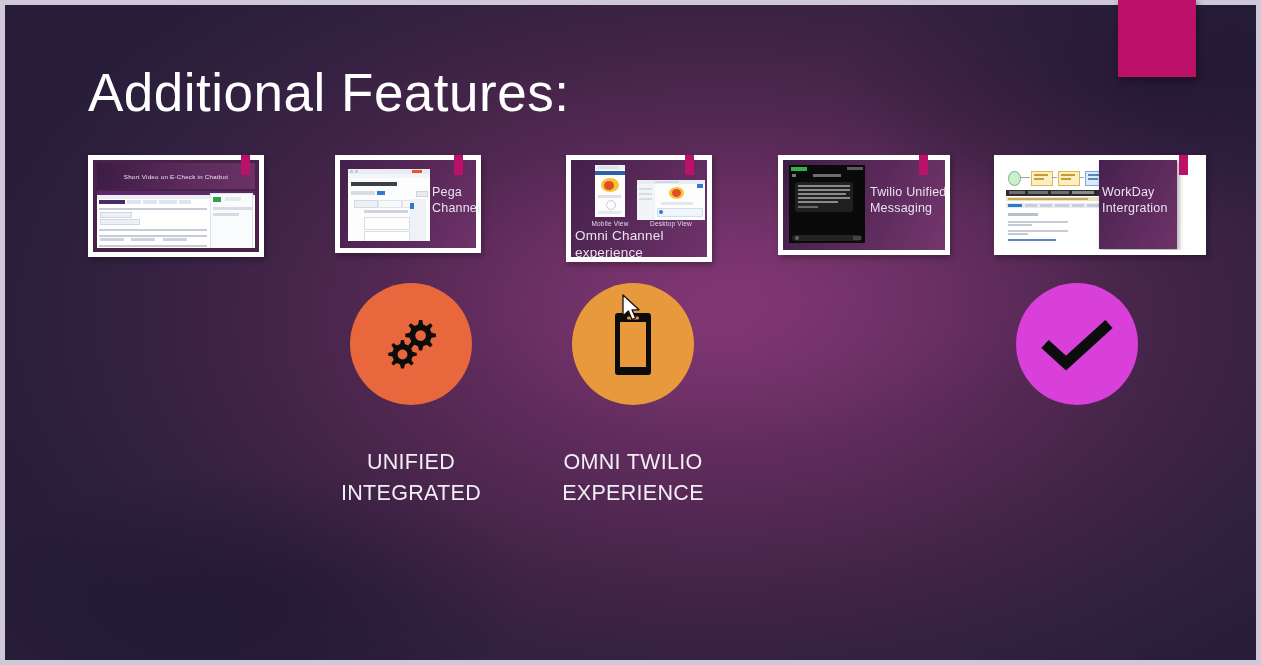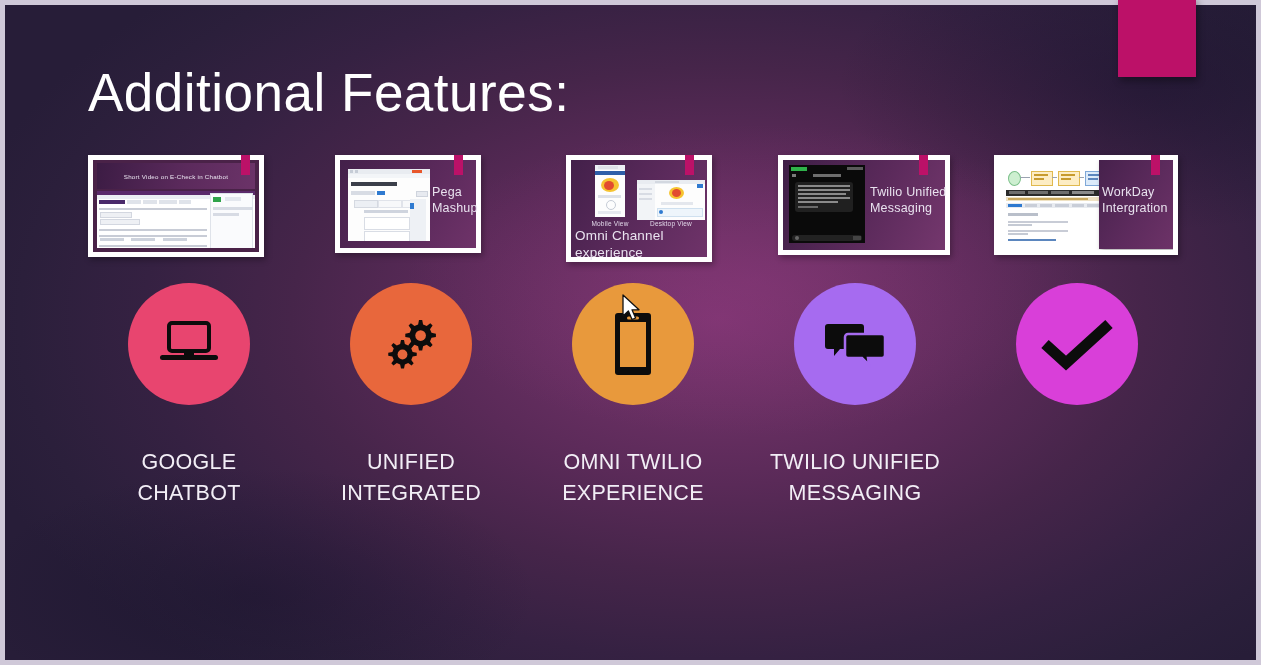--- a/index.html
+++ b/index.html
@@ -140,21 +140,21 @@
   #t3 .panel { position: absolute; inset: 0;
                background: linear-gradient(120deg, #43204a 0%, #5d2b5d 58%, #6f3369 100%); }
 
   
   #t4 { left: 690px; width: 172px; height: 100px; }
   #t4 .panel { position: absolute; inset: 0;
                background: linear-gradient(115deg, #3e1e46 0%, #5b2a5b 55%, #74376d 100%); }
   #t4 .shot { left: 6px; top: 5px; width: 76px; height: 78px; background: #0a0a0a; }
 
   
-  #t5 { left: 906px; width: 184px; height: 100px; }
+  #t5 { left: 906px; width: 212px; height: 100px; }
   #t5 .shot { left: 5px; top: 4px; width: 113px; height: 82px; background: #fff; }
   #t5 .panel {
     position: absolute; left: 100px; top: -1px; width: 78px; height: 90px;
     background: linear-gradient(120deg, #46214c 0%, #5d2b5d 55%, #6e3368 100%);
     box-shadow: 2px 2px 5px rgba(0,0,0,.35);
   }
 
   
   .features {
     position: absolute;
@@ -247,21 +247,21 @@
           <div class="blk" style="left:30px;top:31px;width:22px;height:6px;background:#f7f8fa;border:1px solid #e0e3ea;"></div>
           <div class="blk" style="left:54px;top:31px;width:22px;height:6px;background:#f7f8fa;border:1px solid #e0e3ea;"></div>
           <div class="blk" style="left:16px;top:41px;width:44px;height:3px;background:#cfd4de;"></div>
           <div class="blk" style="left:16px;top:48px;width:44px;height:11px;background:#fff;border:1px solid #d9dde5;"></div>
           <div class="blk" style="left:16px;top:62px;width:44px;height:11px;background:#fff;border:1px solid #d9dde5;"></div>
           <div class="blk" style="left:62px;top:30px;width:16px;height:42px;background:#eef1f5;"></div>
           <div class="blk" style="left:62px;top:34px;width:4px;height:6px;background:#2f7ad0;"></div>
         </div>
       </div>
       <div class="thumb-cap" style="left:97px;top:30px;font-size:12.5px;">Pega
-Mashup</div>
+Channel</div>
       <div class="thumb-tag" style="right:18px;top:0;"></div>
     </div>
 
     <div class="thumb" id="t3">
       <div class="thumb-inner">
         <div class="panel"></div>
         <div class="ss" style="left:24px;top:5px;width:30px;height:52px;">
           <div class="blk" style="left:0;top:0;right:0;height:5px;background:#eceff4;"></div>
           <div class="blk" style="left:3px;top:1px;width:20px;height:3px;background:#dde1e8;"></div>
           <div class="blk" style="left:0;top:6px;right:0;height:4px;background:#2f5fa8;"></div>
@@ -359,31 +359,20 @@
         <div class="panel"></div>
       </div>
       <div class="thumb-cap" style="left:108px;top:30px;font-size:12.5px;">WorkDay
 Intergration</div>
       <div class="thumb-tag" style="right:18px;top:0;"></div>
     </div>
   </div>
 
   <div class="features">
 
-    <div class="feature" style="left:74px;">
-      <div class="circle" style="background:#e8456f;">
-        <svg width="62" height="48" viewBox="0 0 62 48">
-          <rect x="11" y="3" width="40" height="28" rx="3" fill="none" stroke="#0c0c0c" stroke-width="4"></rect>
-          <rect x="2" y="35" width="58" height="5" rx="2.5" fill="#0c0c0c"></rect>
-          <rect x="26" y="32" width="10" height="3" fill="#0c0c0c"></rect>
-        </svg>
-      </div>
-      <div class="cap">GOOGLE
-CHATBOT</div>
-    </div>
 
     <div class="feature" style="left:296px;">
       <div class="circle" style="background:#e8673c;">
         <svg width="60" height="60" viewBox="0 0 60 60">
           <g fill="#0c0c0c">
             <path d="M38 6 l3.2 0 0.9 4.4 3.6 1.5 3.6-2.6 2.3 2.3 -2.6 3.6 1.5 3.6 4.4 0.9 0 3.2 -4.4 0.9 -1.5 3.6 2.6 3.6 -2.3 2.3 -3.6-2.6 -3.6 1.5 -0.9 4.4 -3.2 0 -0.9-4.4 -3.6-1.5 -3.6 2.6 -2.3-2.3 2.6-3.6 -1.5-3.6 -4.4-0.9 0-3.2 4.4-0.9 1.5-3.6 -2.6-3.6 2.3-2.3 3.6 2.6 3.6-1.5z"></path>
             <circle cx="39.6" cy="21.6" r="5.3" fill="#e8673c"></circle>
             <path d="M20 26 l3 0 0.85 4.1 3.35 1.4 3.35-2.45 2.15 2.15 -2.45 3.35 1.4 3.35 4.1 0.85 0 3 -4.1 0.85 -1.4 3.35 2.45 3.35 -2.15 2.15 -3.35-2.45 -3.35 1.4 -0.85 4.1 -3 0 -0.85-4.1 -3.35-1.4 -3.35 2.45 -2.15-2.15 2.45-3.35 -1.4-3.35 -4.1-0.85 0-3 4.1-0.85 1.4-3.35 -2.45-3.35 2.15-2.15 3.35 2.45 3.35-1.4z"></path>
             <circle cx="21.5" cy="40.5" r="4.9" fill="#e8673c"></circle>
           </g>
@@ -398,30 +387,20 @@
         <svg width="40" height="66" viewBox="0 0 40 66">
           <rect x="2" y="2" width="36" height="62" rx="3" fill="#0c0c0c"></rect>
           <rect x="7" y="11" width="26" height="45" fill="#e8993c"></rect>
           <rect x="14" y="5.5" width="12" height="3" rx="1.5" fill="#e8993c"></rect>
         </svg>
       </div>
       <div class="cap">OMNI TWILIO
 EXPERIENCE</div>
     </div>
 
-    <div class="feature" style="left:740px;">
-      <div class="circle" style="background:#a66bf0;">
-        <svg width="62" height="48" viewBox="0 0 62 48">
-          <path d="M4 4 h33 a3 3 0 0 1 3 3 v19 a3 3 0 0 1 -3 3 h-21 l-6 7 v-7 h-6 a3 3 0 0 1 -3 -3 v-19 a3 3 0 0 1 3 -3 z" fill="#0c0c0c"></path>
-          <path d="M24 14 h34 a3 3 0 0 1 3 3 v18 a3 3 0 0 1 -3 3 h-14 l1 7 -7 -7 h-14 a3 3 0 0 1 -3 -3 v-18 a3 3 0 0 1 3 -3 z" fill="#0c0c0c" stroke="#a66bf0" stroke-width="2.5"></path>
-        </svg>
-      </div>
-      <div class="cap">TWILIO UNIFIED
-MESSAGING</div>
-    </div>
 
     <div class="feature" style="left:962px;">
       <div class="circle" style="background:#d93fd9;">
         <svg width="74" height="56" viewBox="0 0 74 56">
           <path d="M5 28 L26 47 L69 8" fill="none" stroke="#0c0c0c" stroke-width="11" stroke-linecap="butt" stroke-linejoin="miter"></path>
         </svg>
       </div>
     </div>
   </div>
 

